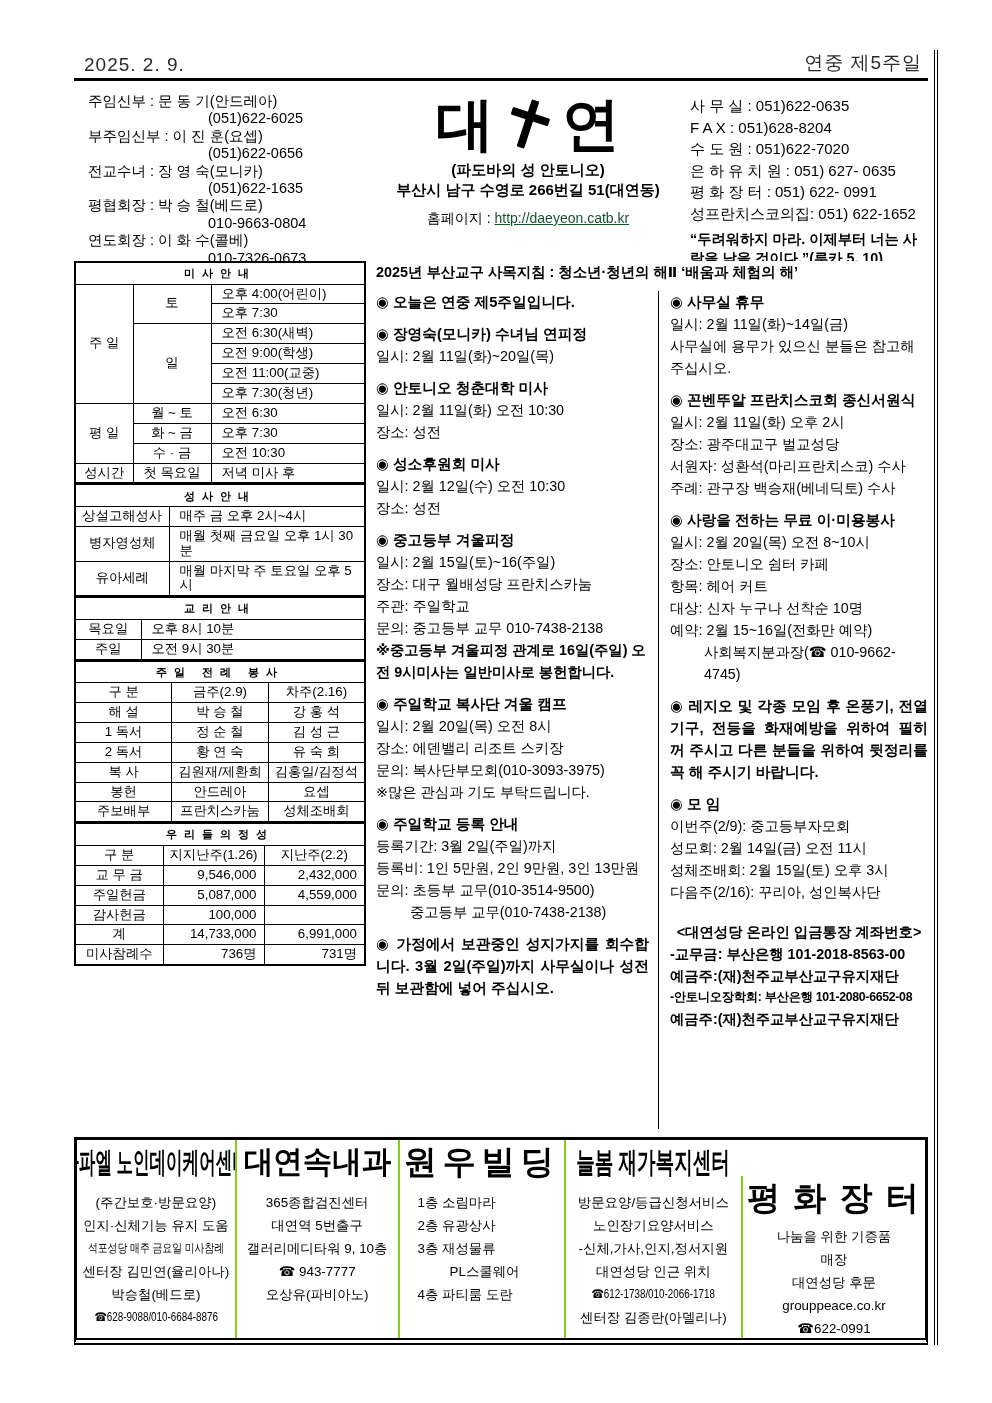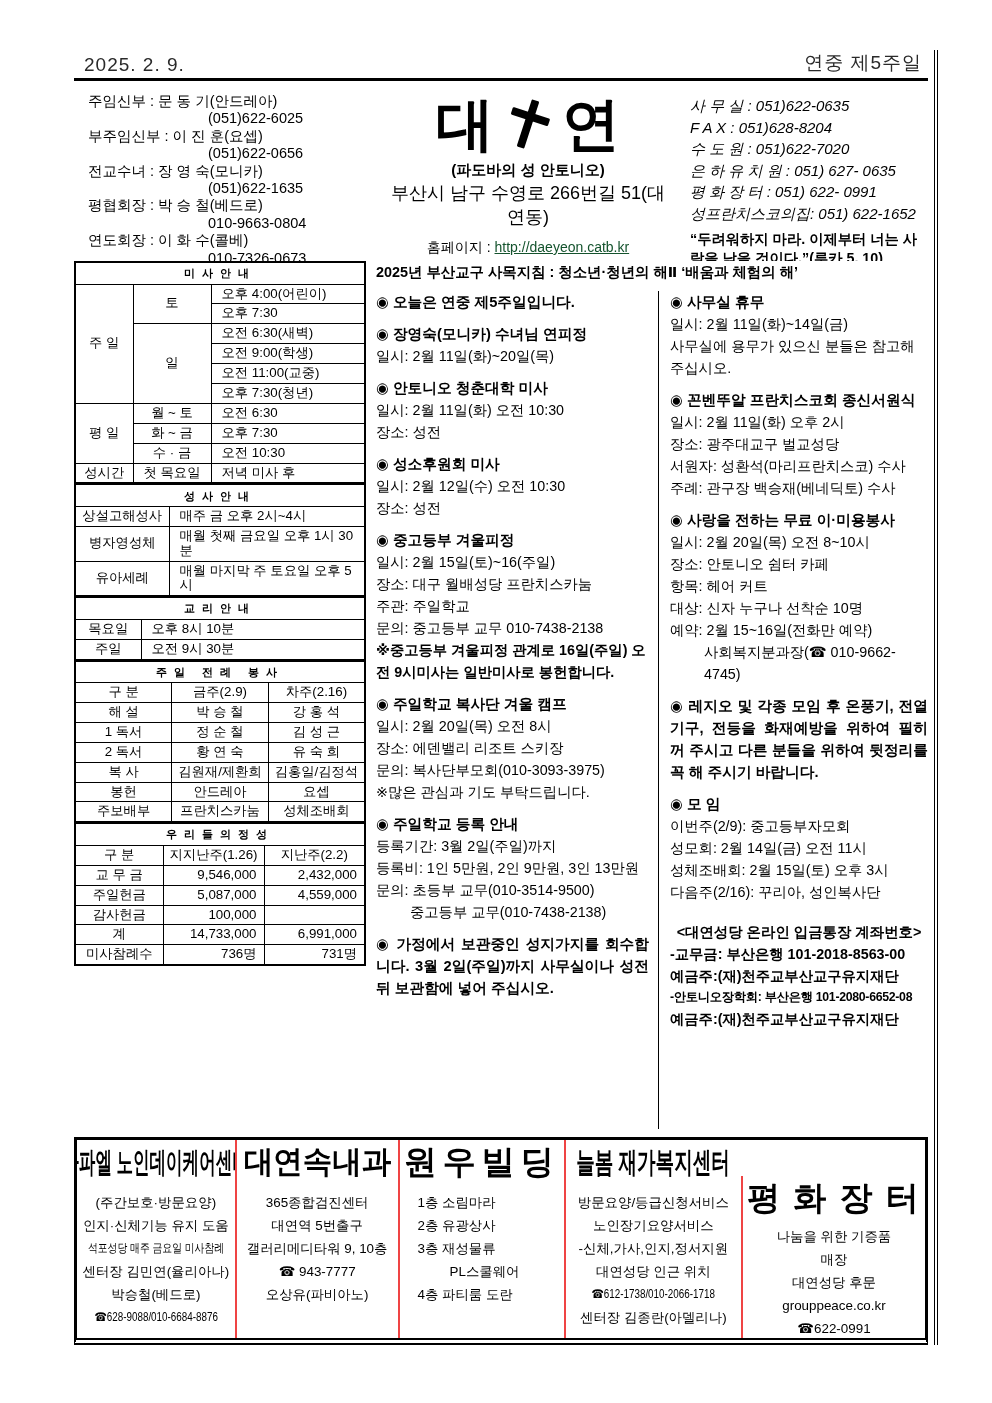--- a/index.html
+++ b/index.html
@@ -18,25 +18,25 @@
 
   
   .header3{ display:flex; padding:10px 0 6px 0; height:180px; overflow:hidden; }
   .priests{ width:308px; font-size:14.5px; line-height:17.4px; padding-left:14px; padding-top:2px; }
   .p-line2{ padding-left:120px; }
   .logo-col{ width:292px; text-align:center; padding-top:2px; }
   .logo-row{ display:flex; justify-content:center; align-items:center; gap:8px;
              font-weight:bold; font-size:58px; line-height:62px; }
   .cross{ width:52px; height:52px; }
   .logo-sub{ font-size:15px; font-weight:bold; margin-top:6px; }
-  .logo-addr{ font-size:18px; font-weight:normal; margin-top:1px; }
+  .logo-addr{ font-size:15px; font-weight:bold; margin-top:1px; }
   .logo-home{ font-size:14px; margin-top:10px; }
   .logo-home a{ color:#14532d; text-decoration:underline; }
   .contacts{ flex:1; font-size:15px; line-height:21.5px; padding:4px 0 0 16px; }
-  .contact-line{ white-space:nowrap;font-style:italic; }
+  .contact-line{ white-space:nowrap; }
   .quote{ font-size:14.3px; line-height:19px; margin-top:6px; font-weight:bold; }
 
   
   .body3{ display:flex; height:868px; overflow:hidden; }
   .col-left{ width:292px; flex:none; }
   table{ border-collapse:collapse; width:292px; table-layout:fixed; border:2px solid #000; }
   .tbl + .tbl{ margin-top:-1px; }
   td{ border:1px solid #000; font-size:13.3px; text-align:center;
       padding:2px 3px; height:19px; line-height:1.12; overflow:hidden; }
   .t-title td{ font-weight:bold; font-size:11px; letter-spacing:7px; height:22px; }
@@ -56,21 +56,21 @@
   .item-line.indent{ padding-left:34px; }
   .item-line.bold{ font-weight:bold; }
   .item-line.small{ font-size:12.3px; letter-spacing:-0.3px; }
   .account{ font-weight:bold; margin-top:18px; }
   .account-heading{ font-size:14.4px; line-height:23px; text-align:center; }
   .account .item-line{ line-height:21.5px; }
 
   
   .footerrow{ display:flex; border:3px solid #000; border-bottom:7px double #000;
               height:208px; margin-top:8px; }
-  .ad{ border-left:2px solid #ef4444; display:flex; flex-direction:column;
+  .ad{ border-left:2px solid #84cc16; display:flex; flex-direction:column;
        align-items:center; padding:1px 2px 3px; overflow:hidden; }
   .ad:first-child{ border-left:none; }
   .ad1{ width:18.6%; } .ad2{ width:19.2%; } .ad3{ width:19.6%; }
   .ad4{ width:20.9%; } .ad5{ width:21.7%;margin-top:36px; }
   .ad-title{ font-weight:bold; white-space:nowrap; line-height:42px; height:44px; }
   .ad1 .ad-title{ font-size:29px; transform:scaleX(0.57); }
   .ad2 .ad-title{ font-size:31px; transform:scaleX(0.95); }
   .ad3 .ad-title{ font-size:33px; letter-spacing:6px; }
   .ad4 .ad-title{ font-size:29px; transform:scaleX(0.64); }
   .ad5 .ad-title{ font-size:33px; letter-spacing:2px; }

